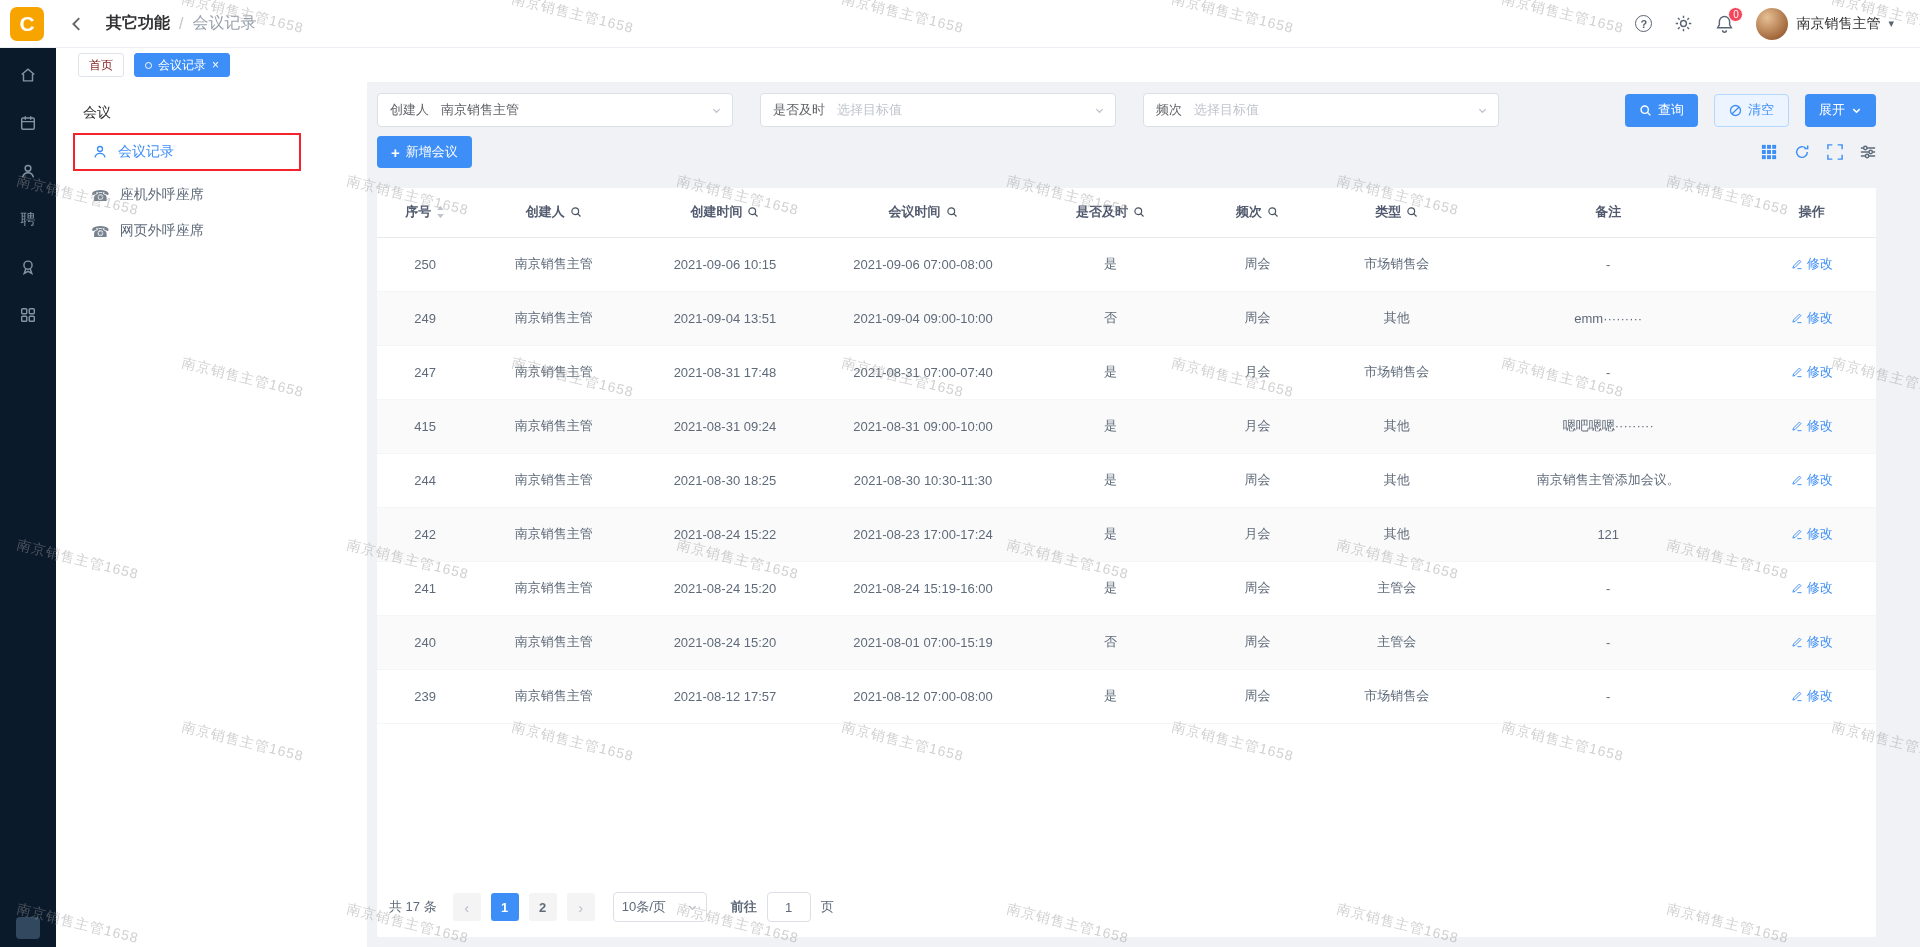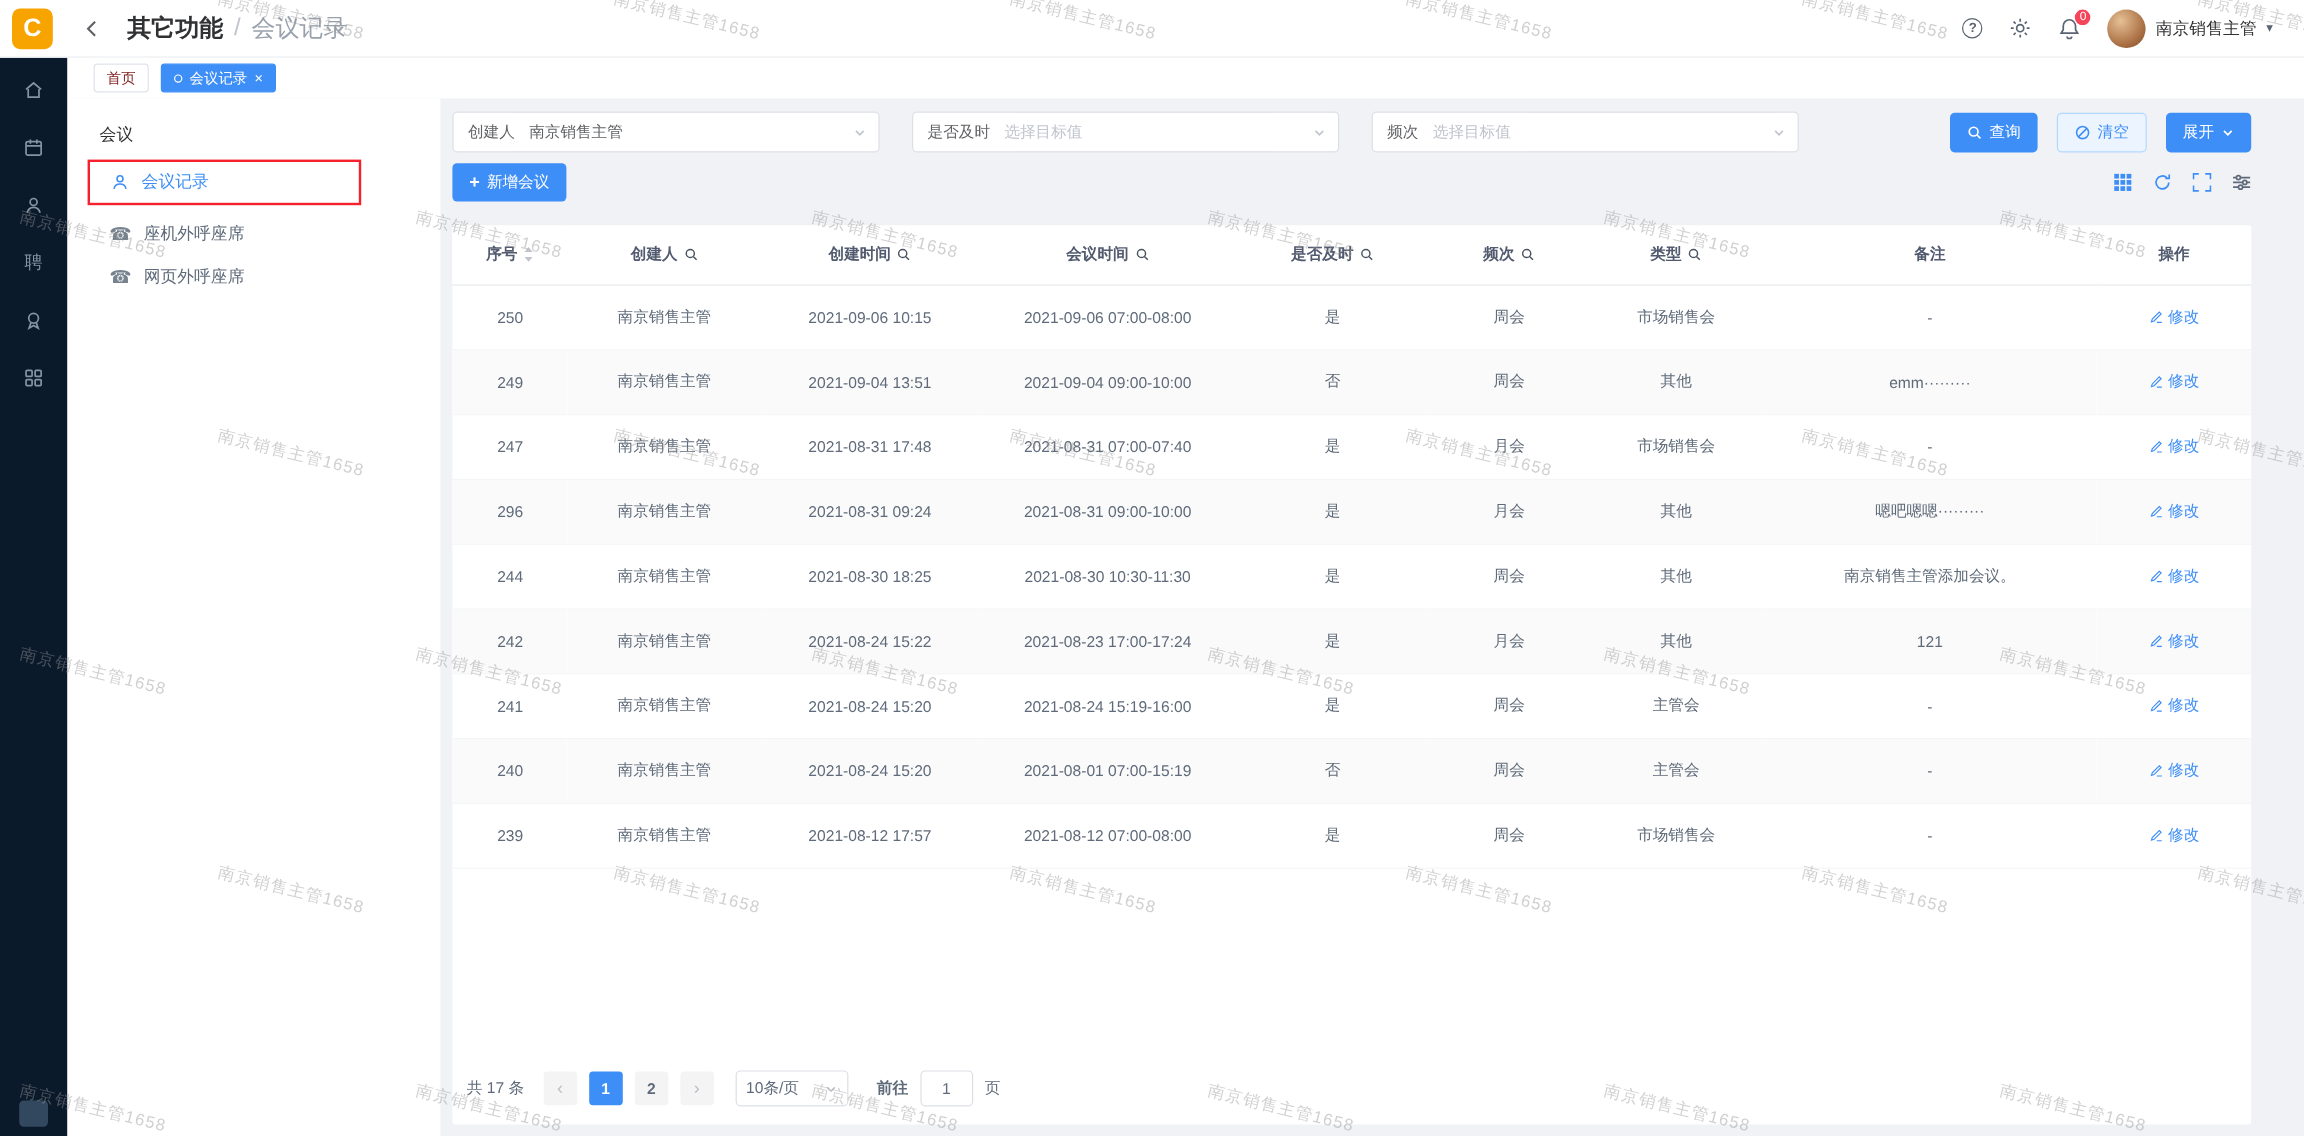--- a/index.html
+++ b/index.html
@@ -10,21 +10,21 @@
     position: relative; display: flex; flex-direction: column;
   }
   svg { display: block; }
 
   
   .header { height: 48px; flex: none; background: #fff; border-bottom: 1px solid #ebeef2;
             display: flex; align-items: center; padding: 0 26px 0 10px; position: relative; z-index: 2; }
   .logo { width: 34px; height: 34px; background: #f7a300; border-radius: 7px; color: #fff;
           font-weight: bold; font-size: 21px; display: flex; align-items: center; justify-content: center; }
   .back { margin-left: 24px; color: #606266; cursor: pointer; display: flex; }
-  .breadcrumb { margin-left: 20px; font-size: 20px; display: flex; align-items: center; }
+  .breadcrumb { margin-left: 20px; font-size: 16px; display: flex; align-items: center; }
   .bc-section { color: #303133; font-weight: bold; cursor: pointer; }
   .bc-sep { color: #c0c4cc; margin: 0 9px; }
   .bc-page { color: #98a1ac; }
   .header-right { margin-left: auto; display: flex; align-items: center; gap: 22px; }
   .hicon { color: #5a6472; position: relative; display: flex; cursor: pointer; }
   .q { width: 17px; height: 17px; border: 1.4px solid #5a6472; border-radius: 50%; font-size: 11px;
        font-weight: bold; display: flex; align-items: center; justify-content: center; }
   .badge { position: absolute; top: -7px; right: -9px; background: #f5455b; color: #fff; font-size: 10px;
            min-width: 15px; height: 15px; border-radius: 8px; display: flex; align-items: center;
            justify-content: center; padding: 0 3px; border: 1px solid #fff; }
@@ -489,21 +489,21 @@
                   <td>-</td>
                   <td><a class="edit-link">
                       <svg width="12" height="12" viewBox="0 0 16 16" fill="none" stroke="currentColor" stroke-width="1.3">
                         <path d="M2.5 13.5 L3.4 10.6 L11.2 2.8 L13.2 4.8 L5.4 12.6 Z"></path>
                         <path d="M8.5 14.2h5.5"></path>
                       </svg>
                       <span>修改</span>
                     </a></td>
                 </tr>
                 <tr>
-                  <td>296</td>
+                  <td>415</td>
                   <td>南京销售主管</td>
                   <td>2021-08-31 09:24</td>
                   <td>2021-08-31 09:00-10:00</td>
                   <td>是</td>
                   <td>月会</td>
                   <td>其他</td>
                   <td>嗯吧嗯嗯·········</td>
                   <td><a class="edit-link">
                       <svg width="12" height="12" viewBox="0 0 16 16" fill="none" stroke="currentColor" stroke-width="1.3">
                         <path d="M2.5 13.5 L3.4 10.6 L11.2 2.8 L13.2 4.8 L5.4 12.6 Z"></path>

